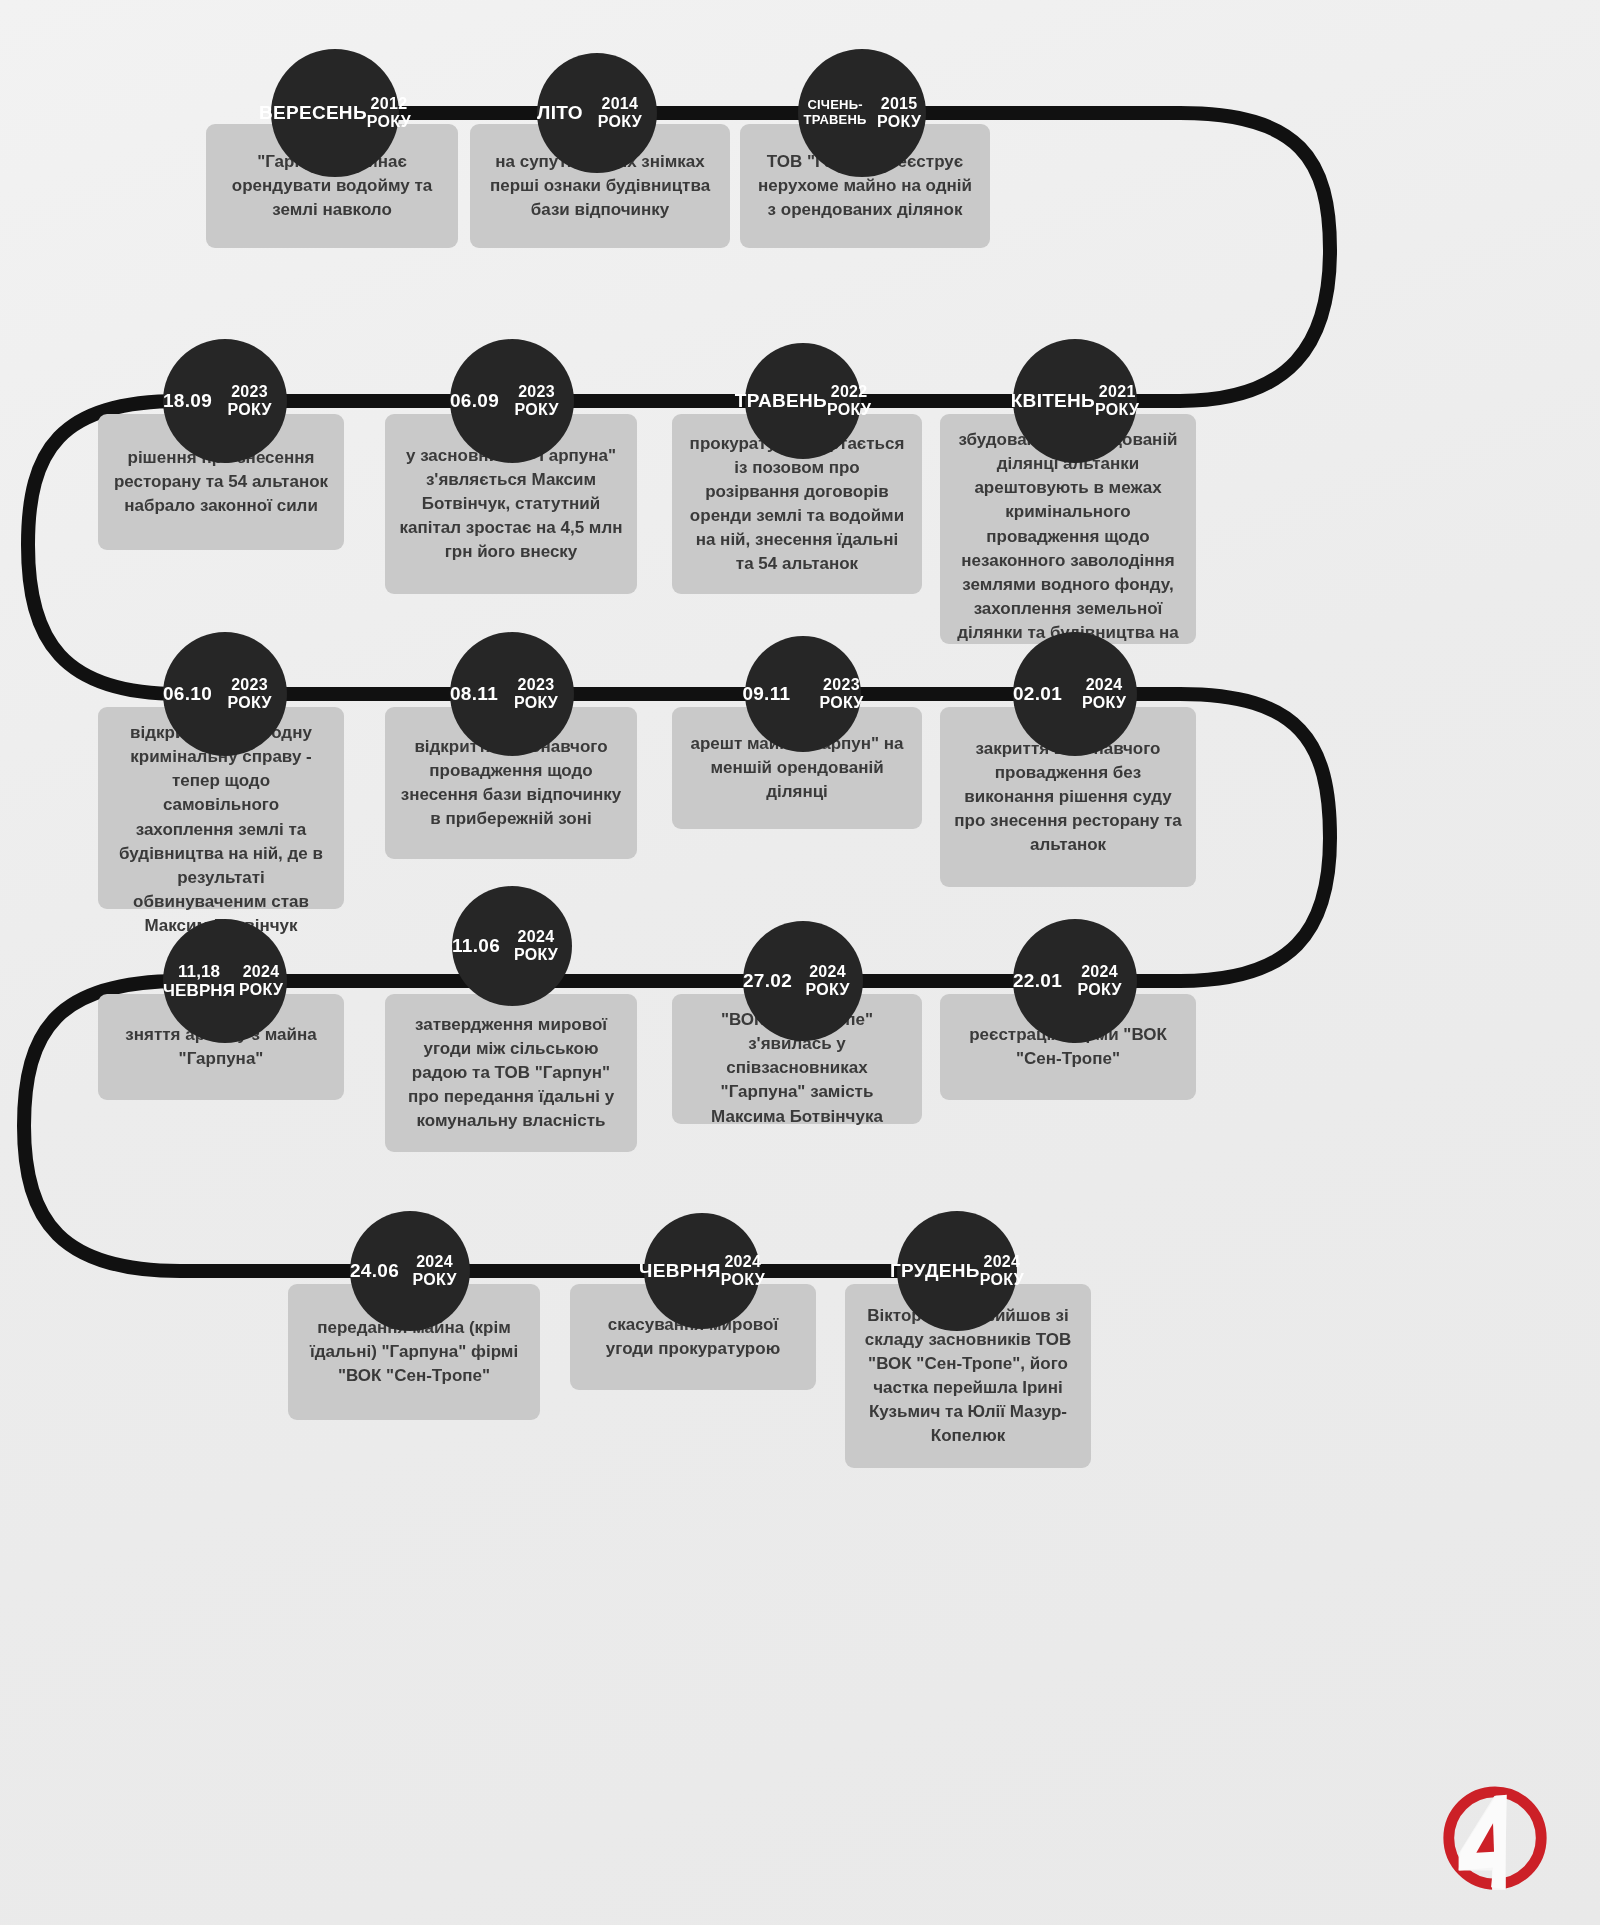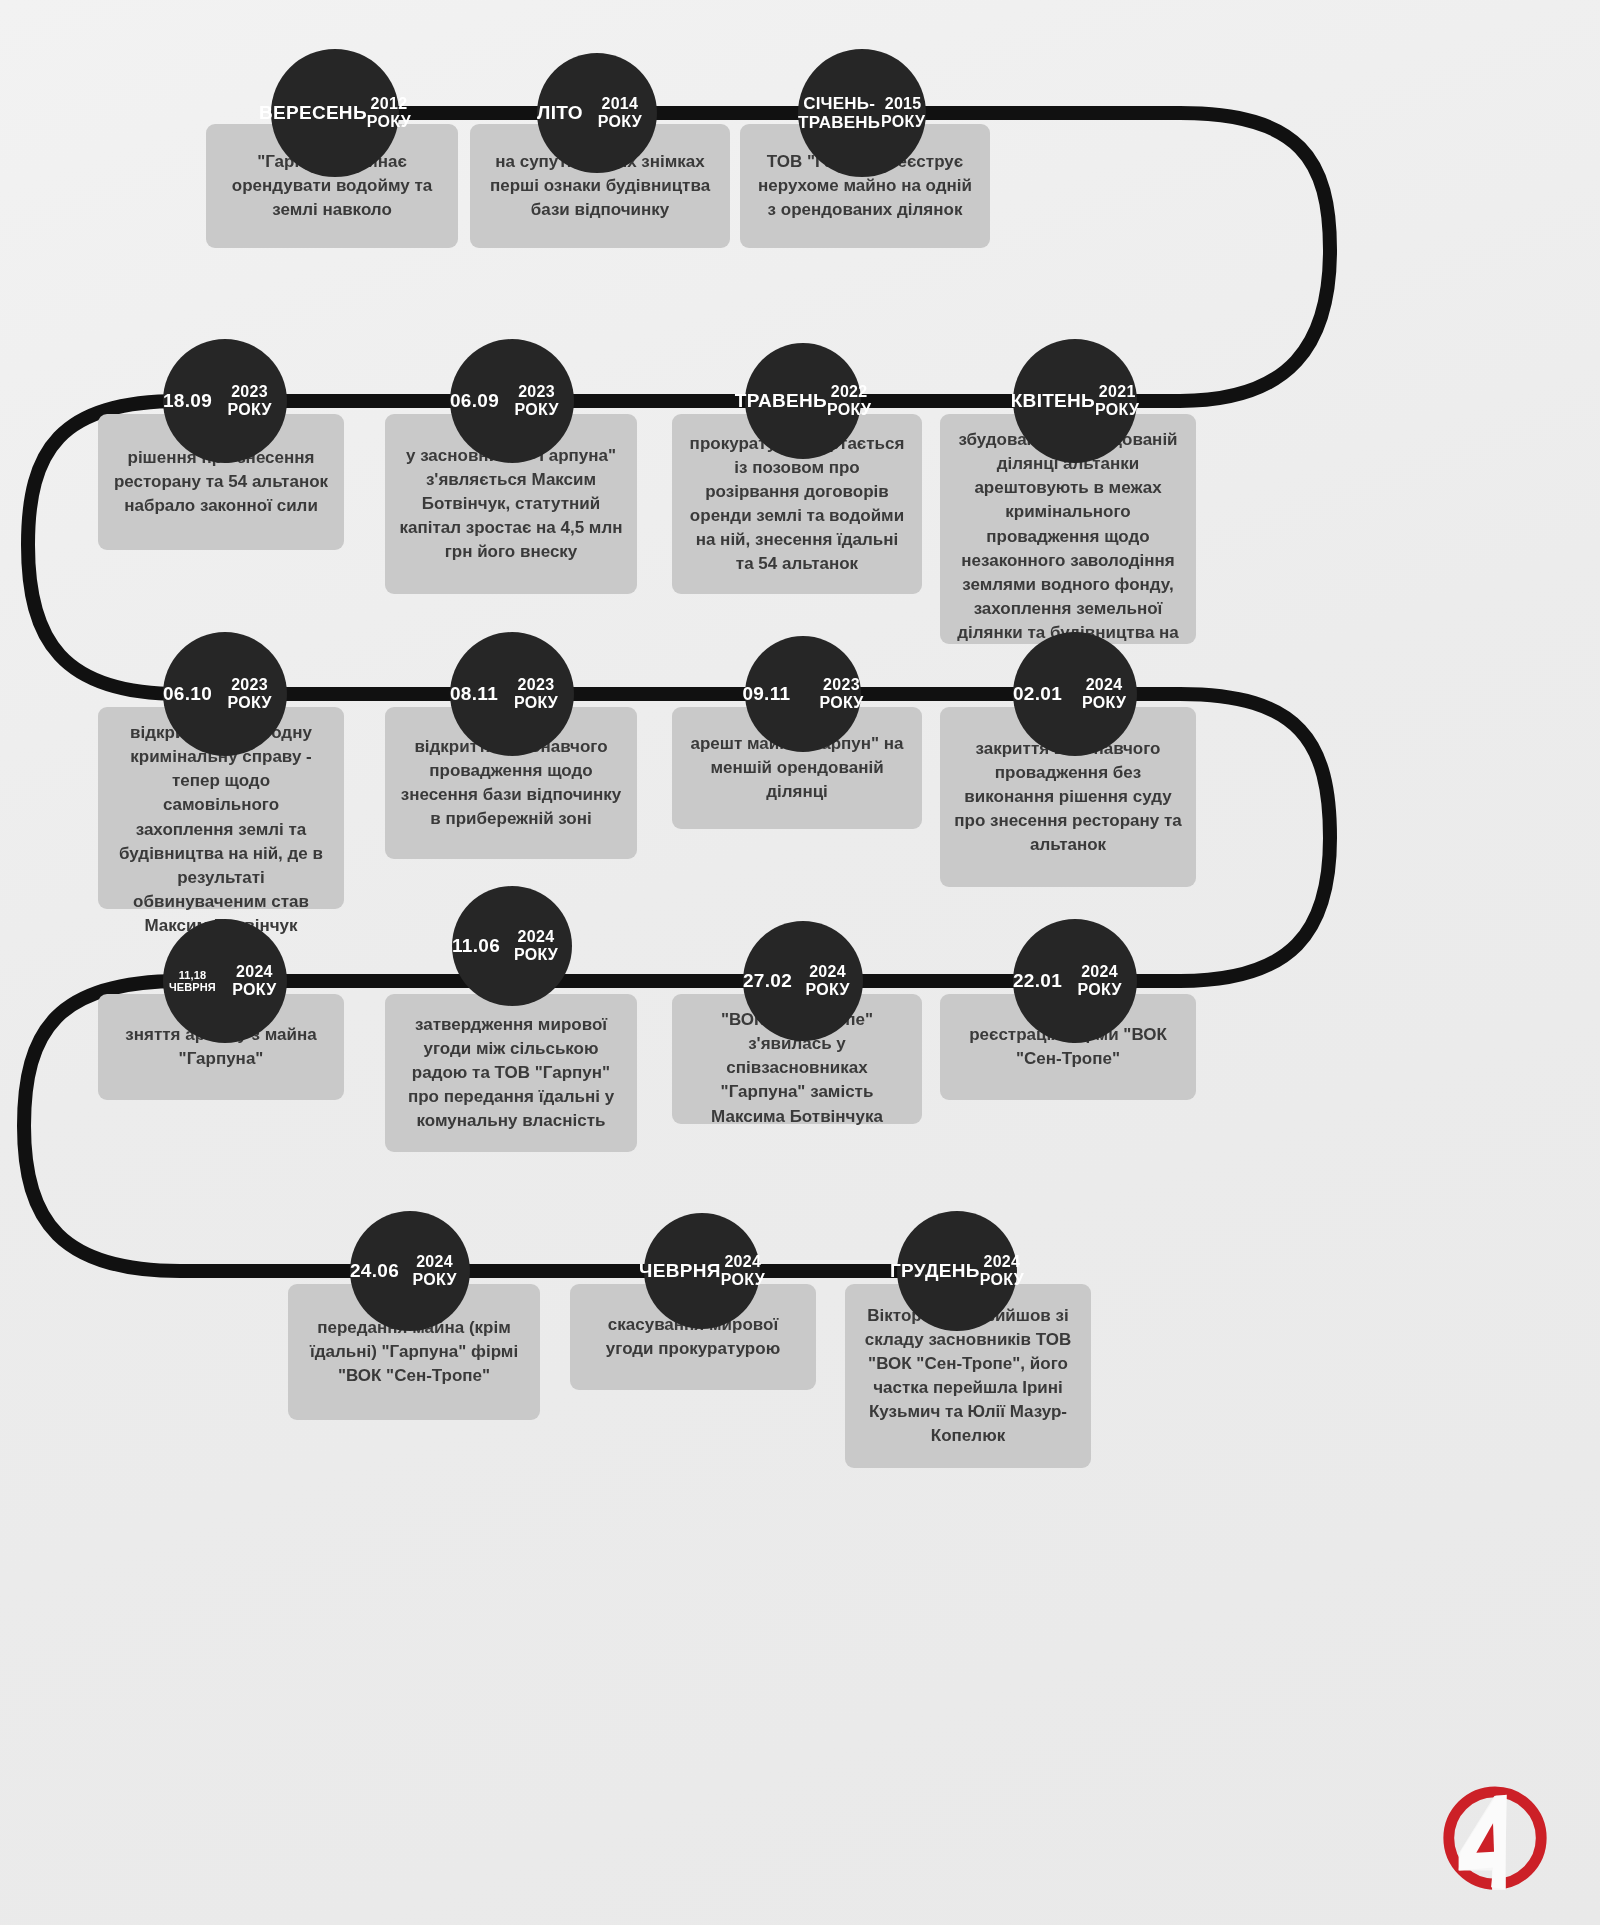--- a/index.html
+++ b/index.html
@@ -37,22 +37,22 @@
     box-sizing: border-box;
   }
   .node .l1 {
     font-size: 19px;
     letter-spacing: 0.3px;
   }
   .node .l2 {
     font-size: 16px;
     letter-spacing: 0.3px;
   }
-  .node.small-top .l1 { font-size: 17px; letter-spacing: 0.2px; }
-  .node.xsmall-top .l1 { font-size: 11px; letter-spacing: 0.1px; }
+  .node.small-top .l1 { font-size: 13px; letter-spacing: 0.2px; }
+  .node.xsmall-top .l1 { font-size: 17px; letter-spacing: 0.1px; }
 
   .card {
     position: absolute;
     background: #c9c9c9;
     border-radius: 9px;
     color: #3a3a3a;
     font-size: 17px;
     font-weight: bold;
     line-height: 1.42;
     text-align: center;

